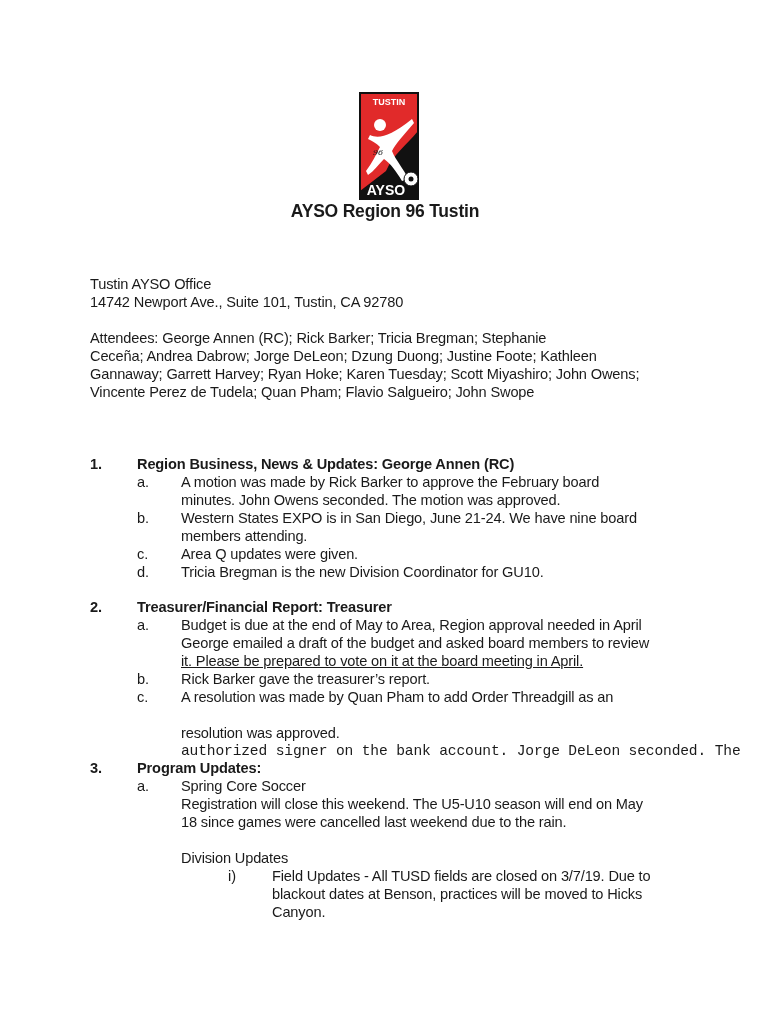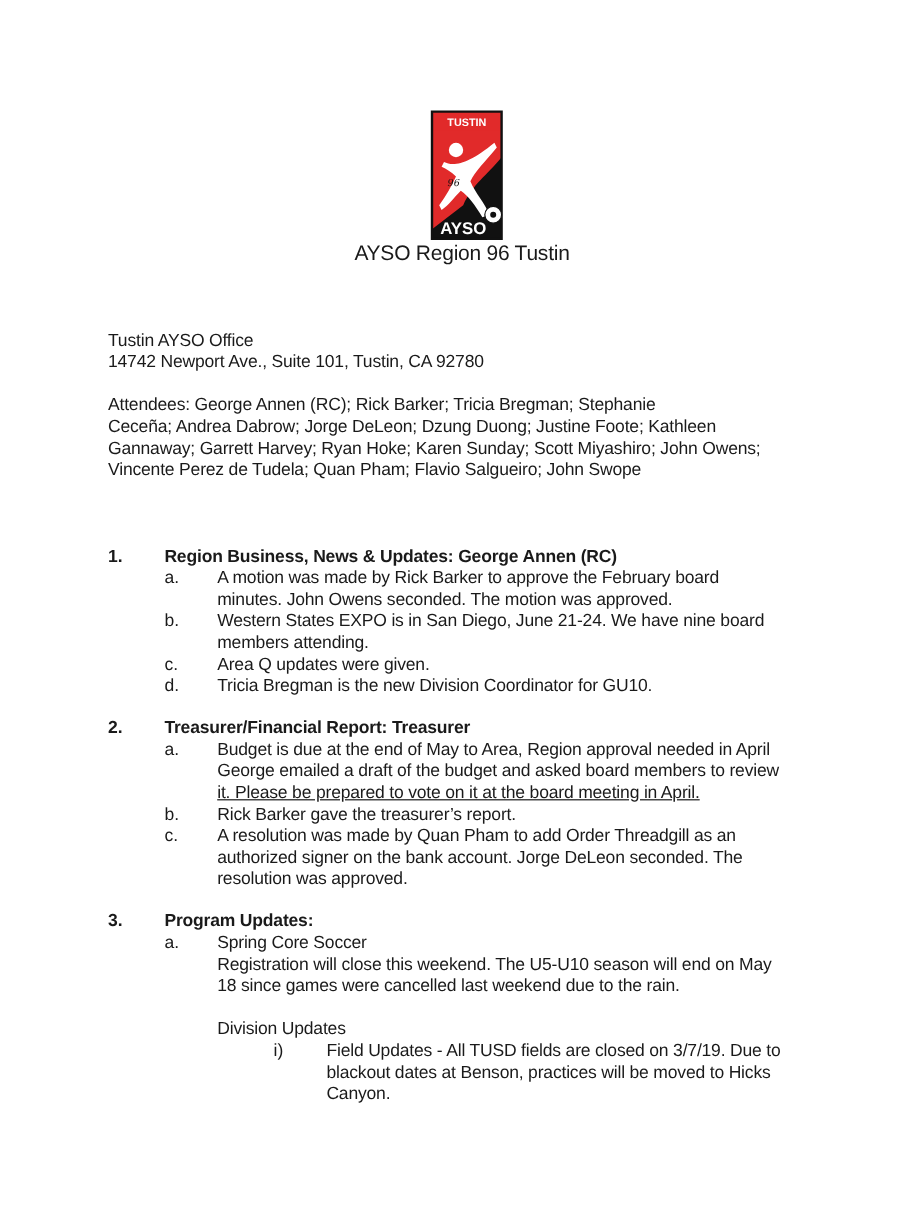--- a/index.html
+++ b/index.html
@@ -4,21 +4,21 @@
   <style>
     html, body { margin: 0; padding: 0; background: #ffffff; }
     body {
       width: 770px; height: 1024px; position: relative; overflow: hidden;
       font-family: "Liberation Sans", sans-serif; color: #1a1a1a;
     }
     .page { position: absolute; left: 0; top: 0; width: 770px; height: 1024px; }
     .logo { position: absolute; left: 356px; top: 91px; width: 66px; height: 110px; }
     .org-title {
       position: absolute; left: 0; width: 770px; top: 201px; text-align: center;
-      font-weight: normal; font-size: 17.5px; letter-spacing: -0.2px; padding-left: 0px;
+      font-weight: bold; font-size: 17.5px; letter-spacing: -0.2px; padding-left: 0px;
     }
     .org-title span { position: relative; left: 0px; }
     .doc-title {
       position: absolute; left: 90px; top: 252px; font-weight: bold; font-size: 18.5px;
       letter-spacing: -0.1px;
     }
     .line { position: absolute; font-size: 14.6px; white-space: nowrap; letter-spacing: -0.15px; }
     .b { font-weight: bold; }
     .num { position: absolute; font-size: 14.6px; }
   </style>
@@ -50,21 +50,21 @@
     <text x="30" y="104" text-anchor="middle" font-family="Liberation Sans, sans-serif" font-weight="bold" font-size="14" fill="#ffffff">AYSO</text>
   </svg>
 
   <div class="org-title"><span>AYSO Region 96 Tustin</span></div>
   <div class="line" style="left:90px;top:276px;">Tustin AYSO Office</div>
   <div class="line" style="left:90px;top:294px;">14742 Newport Ave., Suite 101, Tustin, CA 92780</div>
 
   <div>
     <div class="line" style="left:90px;top:330px;">Attendees: George Annen (RC); Rick Barker; Tricia Bregman; Stephanie</div>
     <div class="line" style="left:90px;top:348px;">Ceceña;  Andrea Dabrow; Jorge DeLeon; Dzung Duong; Justine Foote; Kathleen</div>
-    <div class="line" style="left:90px;top:366px;">Gannaway; Garrett Harvey; Ryan Hoke; Karen Sunday; Scott Miyashiro; John Owens;</div>
+    <div class="line" style="left:90px;top:366px;">Gannaway; Garrett Harvey; Ryan Hoke; Karen Tuesday; Scott Miyashiro; John Owens;</div>
     <div class="line" style="left:90px;top:384px;">Vincente Perez de Tudela; Quan Pham; Flavio Salgueiro; John Swope</div>
   </div>
 
 
   <div>
     <div class="num b" style="left:90px;top:456px;">1.</div>
     <div class="line b" style="left:137px;top:456px;">Region Business, News &amp; Updates: George Annen (RC)</div>
 
     <div class="num" style="left:137px;top:474px;">a.</div>
     <div class="line" style="left:181px;top:474px;">A motion was made by Rick Barker to approve the February board</div>
@@ -88,21 +88,21 @@
     <div class="num" style="left:137px;top:617px;">a.</div>
     <div class="line" style="left:181px;top:617px;">Budget is due at the end of May to Area, Region approval needed in April</div>
     <div class="line" style="left:181px;top:635px;">George emailed a draft of the budget and asked board members to review</div>
     <div class="line" style="left:181px;top:653px;text-decoration:underline;">it. Please be prepared to vote on it at the board meeting in April.</div>
 
     <div class="num" style="left:137px;top:671px;">b.</div>
     <div class="line" style="left:181px;top:671px;">Rick Barker gave the treasurer’s report.</div>
 
     <div class="num" style="left:137px;top:689px;">c.</div>
     <div class="line" style="left:181px;top:689px;">A resolution was made by Quan Pham to add Order Threadgill as an</div>
-    <div class="line" style="left:181px;top:707px;">authorized signer on the bank account. Jorge DeLeon seconded.  The</div>
+    <div class="line" style="left:181px;top:743px;font-family:Liberation Mono, monospace;">authorized signer on the bank account. Jorge DeLeon seconded.  The</div>
     <div class="line" style="left:181px;top:725px;">resolution was approved.</div>
   </div>
 
   <div>
     <div class="num b" style="left:90px;top:760px;">3.</div>
     <div class="line b" style="left:137px;top:760px;">Program Updates:</div>
 
     <div class="num" style="left:137px;top:778px;">a.</div>
     <div class="line" style="left:181px;top:778px;">Spring Core Soccer</div>
     <div class="line" style="left:181px;top:796px;">Registration will close this weekend.  The U5-U10 season will end on May</div>

